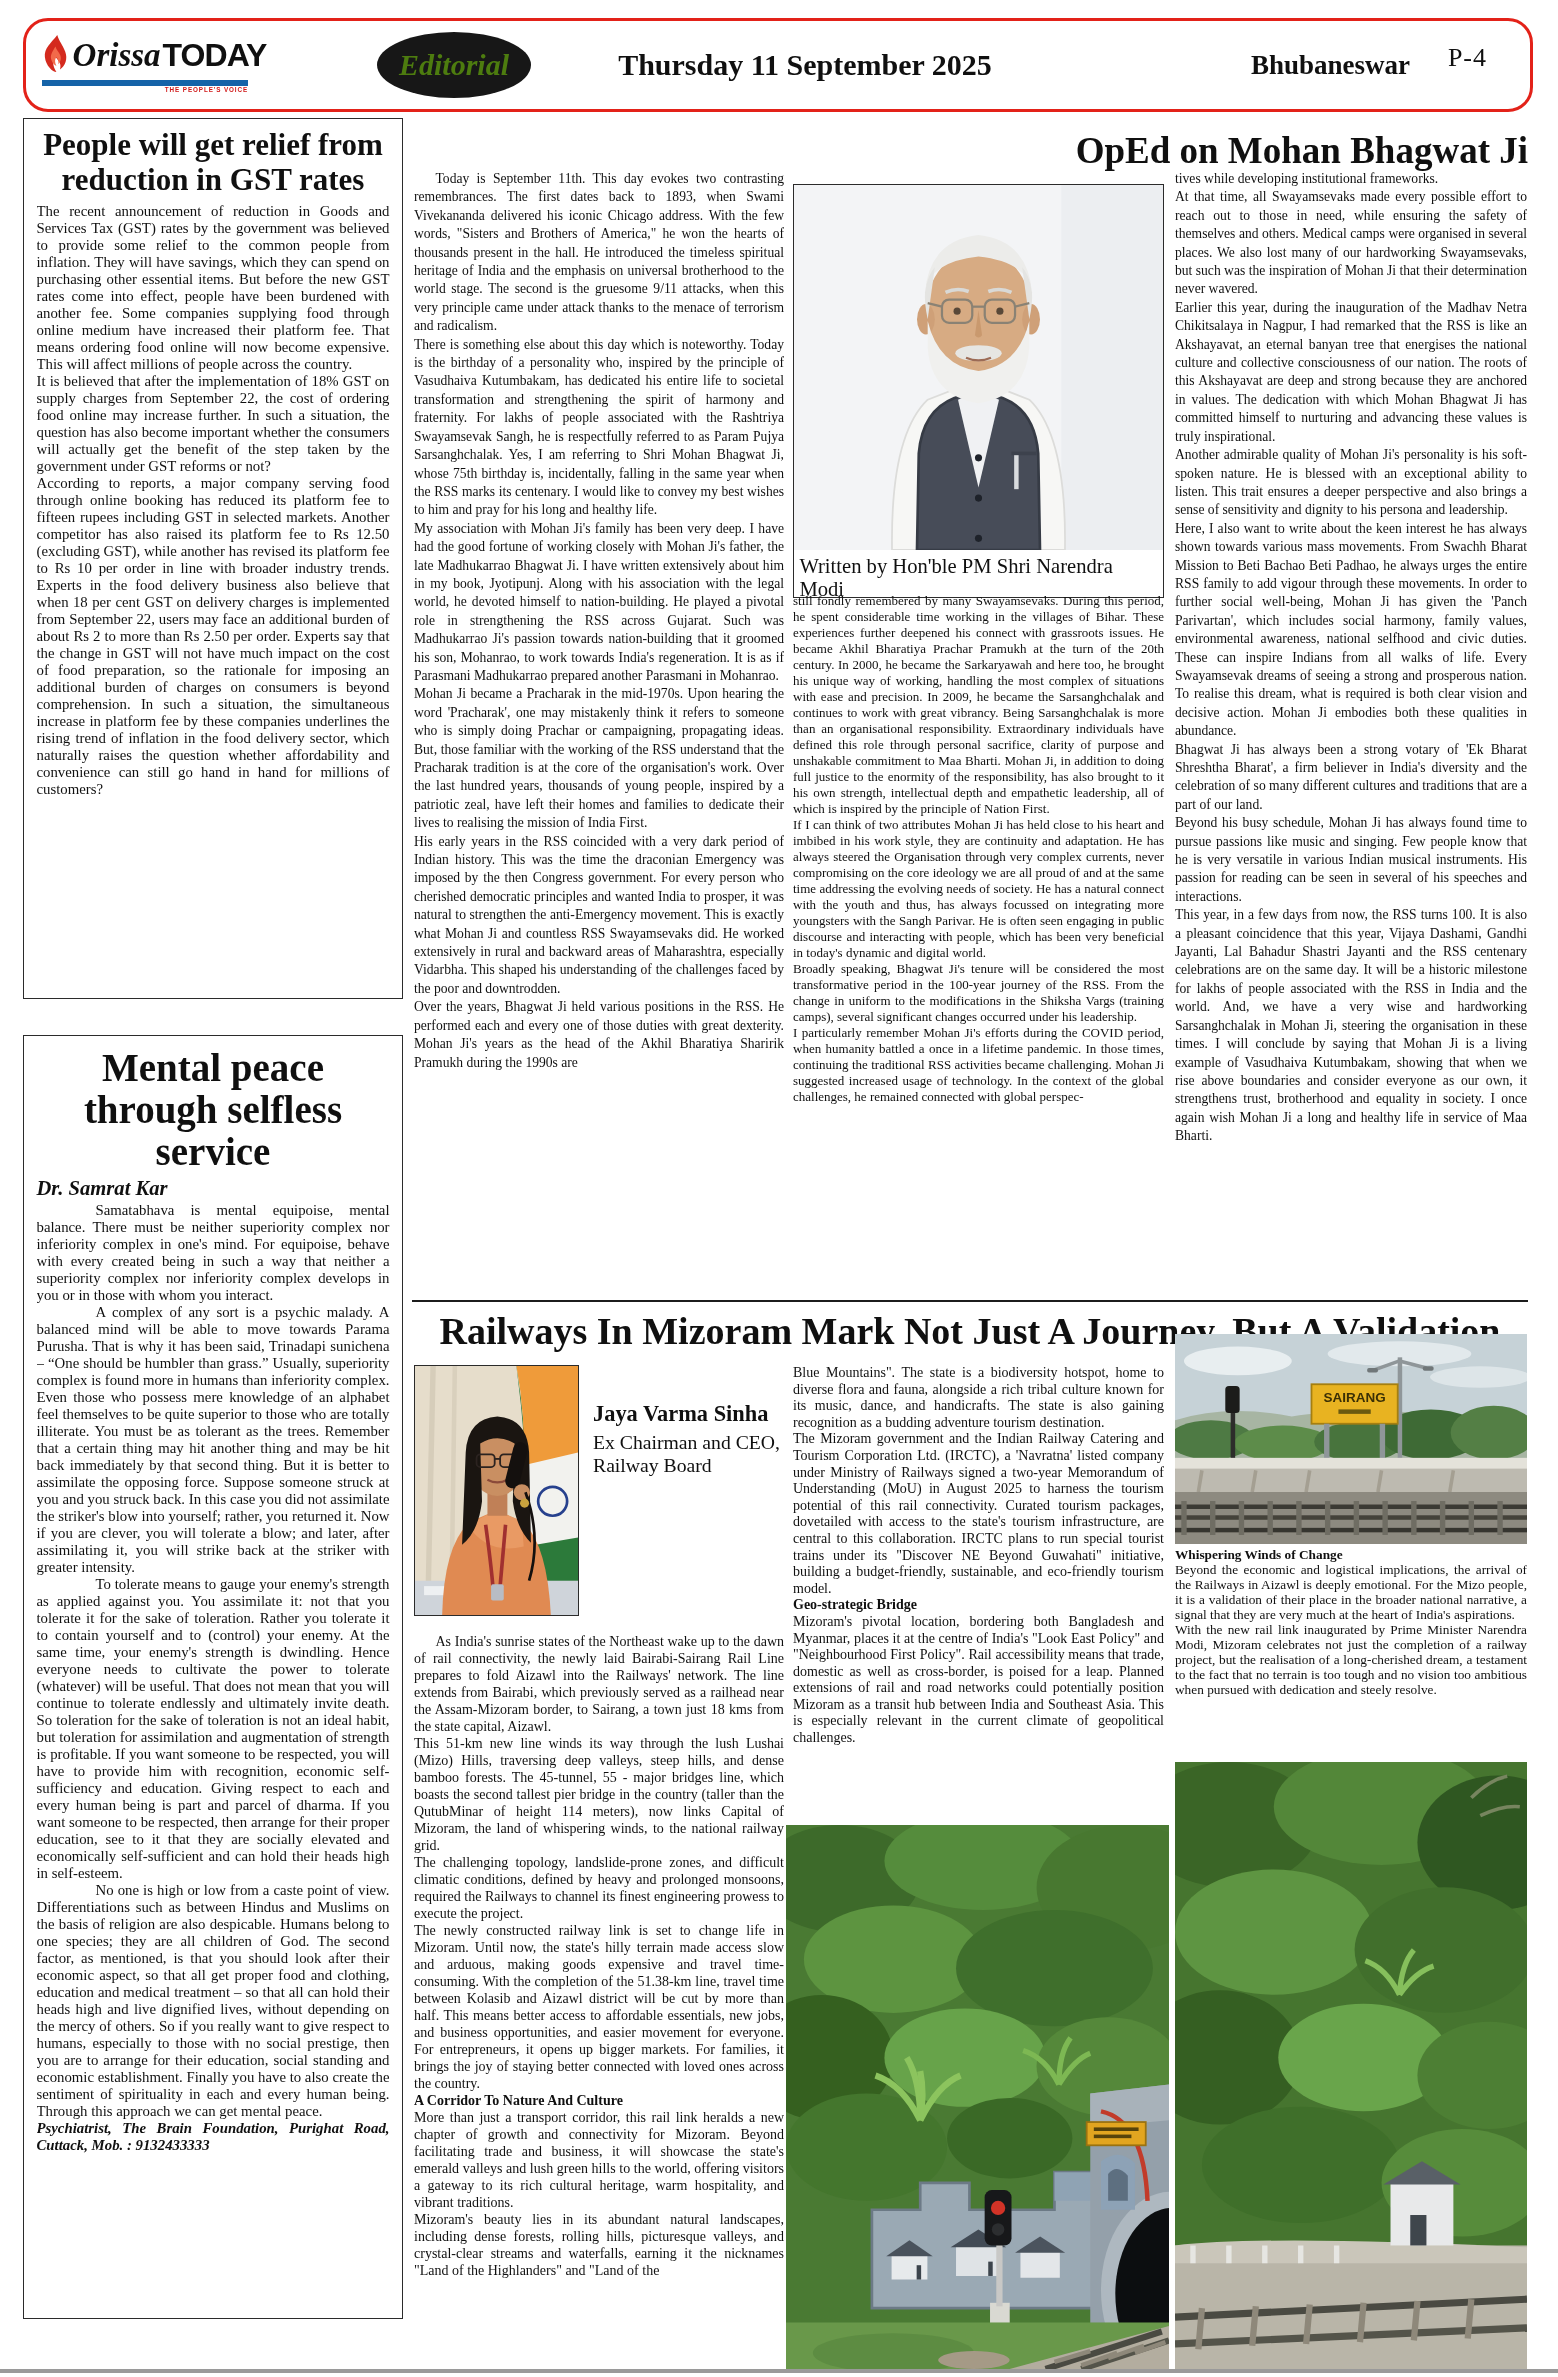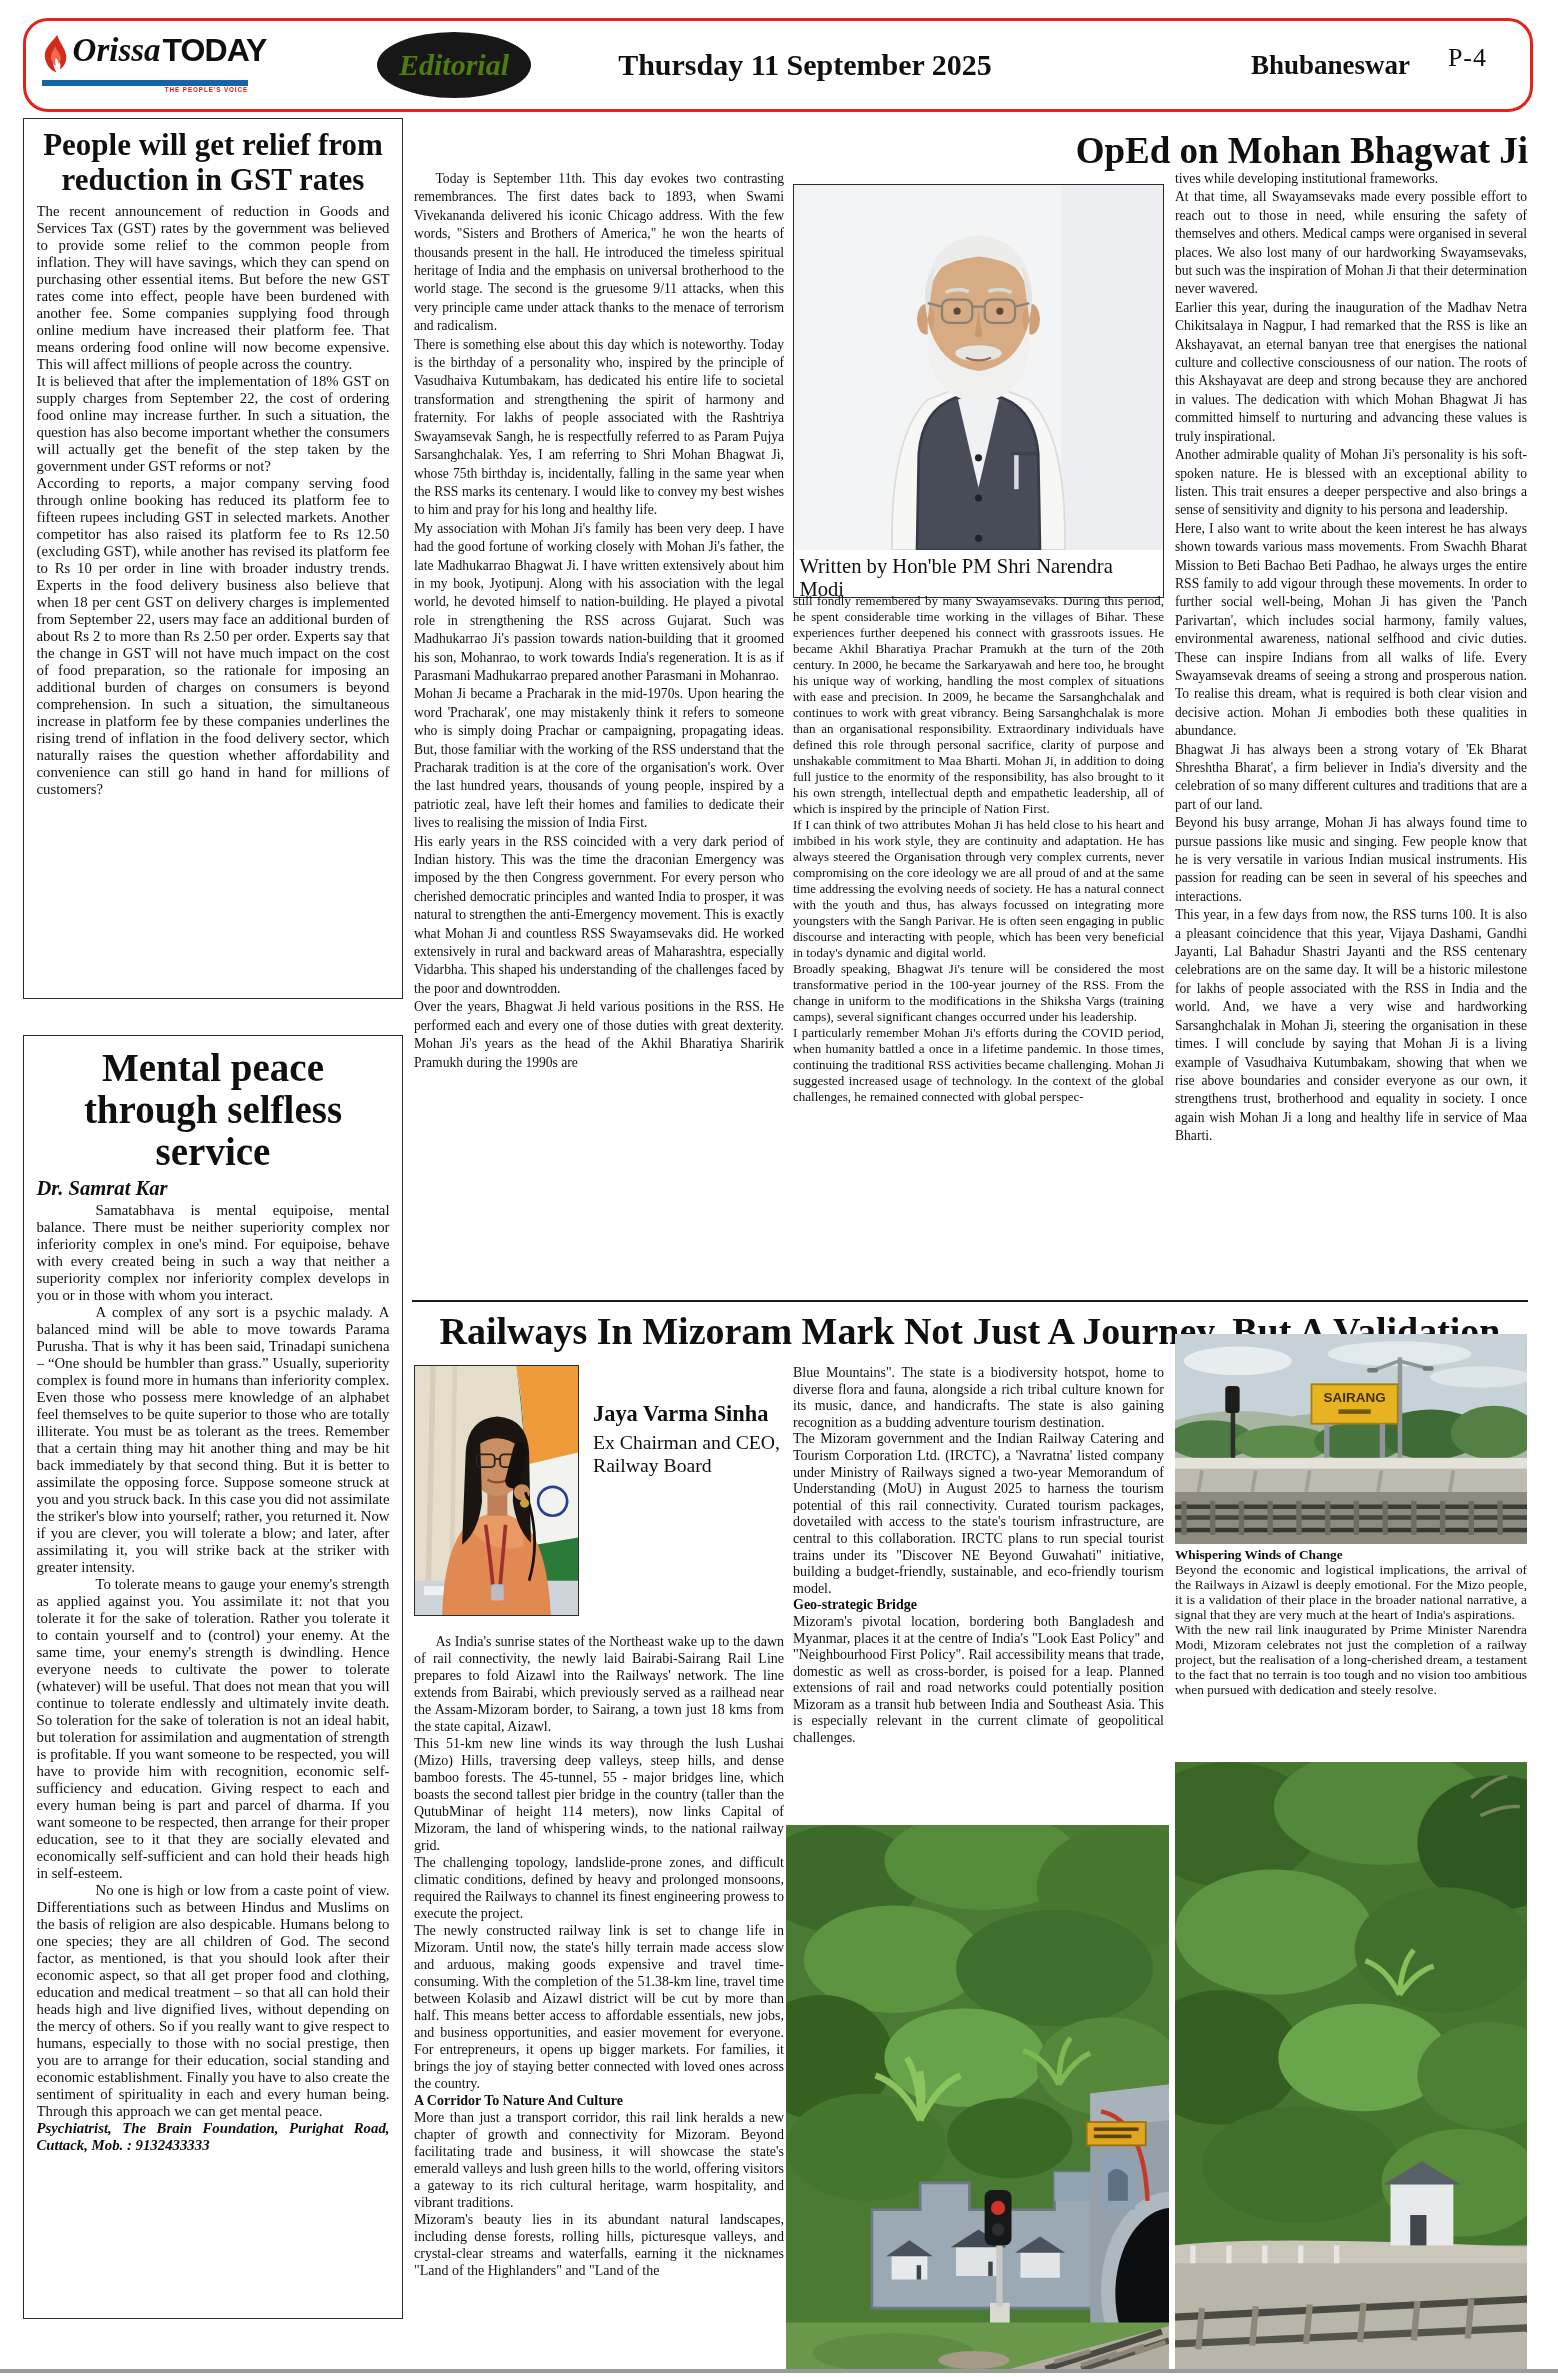--- a/index.html
+++ b/index.html
@@ -10,21 +10,21 @@
   .box{border:1.8px solid #2b2b2b;background:#fff;}
   .news{overflow:hidden;}
   .news p{margin:0;text-align:justify;}
   p.indent{text-indent:21.5px;}
   p.bigindent{text-indent:59px;}
   p.subhead{font-weight:bold;text-align:left;}
   p.afooter{font-weight:bold;font-style:italic;}
   
   #hdr{left:23px;top:18px;width:1504px;height:88px;border:3.6px solid #e32219;border-radius:25px;background:#fff;}
   #logo{position:absolute;left:16px;top:12.5px;width:224px;}
-  #logo .line1{display:flex;align-items:flex-start;gap:1.8px;}
+  #logo .line1{display:flex;align-items:center;gap:1.8px;}
   #logo .orissa{font-style:italic;font-weight:bold;font-size:33px;line-height:1;}
   #logo .today{font-family:"Liberation Sans","DejaVu Sans",sans-serif;font-weight:bold;font-size:32px;line-height:1;letter-spacing:-0.9px;}
   #logo .bar{height:6.3px;background:#1563a8;margin-top:3.6px;width:206px;}
   #logo .tag{color:#d01818;font-family:"Liberation Sans",sans-serif;font-weight:bold;font-size:6.3px;text-align:right;width:206px;letter-spacing:0.9px;}
   #edit-badge{left:351px;top:10.7px;width:154px;height:66px;background:#171717;border-radius:50%;
       display:flex;align-items:center;justify-content:center;}
   #edit-badge span{color:#4d7c0f;font-style:italic;font-weight:bold;font-size:30px;}
   #hdr-date{left:555px;top:27px;width:448px;text-align:center;font-weight:bold;font-size:30px;}
   #hdr-city{left:1225px;top:29px;width:179px;font-weight:bold;font-size:27px;}
   #hdr-page{left:1422px;top:21.5px;font-size:26px;letter-spacing:0.9px;}
@@ -163,21 +163,21 @@
       <p>Broadly speaking, Bhagwat Ji's tenure will be considered the most transformative period in the 100-year journey of the RSS. From the change in uniform to the modifications in the Shiksha Vargs (training camps), several significant changes occurred under his leadership.</p>
       <p>I particularly remember Mohan Ji's efforts during the COVID period, when humanity battled a once in a lifetime pandemic. In those times, continuing the traditional RSS activities became challenging. Mohan Ji suggested increased usage of technology. In the context of the global challenges, he remained connected with global perspec-</p>
     </div>
   <div id="oped-col3" class="abs news oped-body">
       <p>tives while developing institutional frameworks.</p>
       <p>At that time, all Swayamsevaks made every possible effort to reach out to those in need, while ensuring the safety of themselves and others. Medical camps were organised in several places. We also lost many of our hardworking Swayamsevaks, but such was the inspiration of Mohan Ji that their determination never wavered.</p>
       <p>Earlier this year, during the inauguration of the Madhav Netra Chikitsalaya in Nagpur, I had remarked that the RSS is like an Akshayavat, an eternal banyan tree that energises the national culture and collective consciousness of our nation. The roots of this Akshayavat are deep and strong because they are anchored in values. The dedication with which Mohan Bhagwat Ji has committed himself to nurturing and advancing these values is truly inspirational.</p>
       <p>Another admirable quality of Mohan Ji's personality is his soft-spoken nature. He is blessed with an exceptional ability to listen. This trait ensures a deeper perspective and also brings a sense of sensitivity and dignity to his persona and leadership.</p>
       <p>Here, I also want to write about the keen interest he has always shown towards various mass movements. From Swachh Bharat Mission to Beti Bachao Beti Padhao, he always urges the entire RSS family to add vigour through these movements. In order to further social well-being, Mohan Ji has given the 'Panch Parivartan', which includes social harmony, family values, environmental awareness, national selfhood and civic duties. These can inspire Indians from all walks of life. Every Swayamsevak dreams of seeing a strong and prosperous nation. To realise this dream, what is required is both clear vision and decisive action. Mohan Ji embodies both these qualities in abundance.</p>
       <p>Bhagwat Ji has always been a strong votary of 'Ek Bharat Shreshtha Bharat', a firm believer in India's diversity and the celebration of so many different cultures and traditions that are a part of our land.</p>
-      <p>Beyond his busy arrange, Mohan Ji has always found time to pursue passions like music and singing. Few people know that he is very versatile in various Indian musical instruments. His passion for reading can be seen in several of his speeches and interactions.</p>
+      <p>Beyond his busy schedule, Mohan Ji has always found time to pursue passions like music and singing. Few people know that he is very versatile in various Indian musical instruments. His passion for reading can be seen in several of his speeches and interactions.</p>
       <p>This year, in a few days from now, the RSS turns 100. It is also a pleasant coincidence that this year, Vijaya Dashami, Gandhi Jayanti, Lal Bahadur Shastri Jayanti and the RSS centenary celebrations are on the same day. It will be a historic milestone for lakhs of people associated with the RSS in India and the world. And, we have a very wise and hardworking Sarsanghchalak in Mohan Ji, steering the organisation in these times. I will conclude by saying that Mohan Ji is a living example of Vasudhaiva Kutumbakam, showing that when we rise above boundaries and consider everyone as our own, it strengthens trust, brotherhood and equality in society. I once again wish Mohan Ji a long and healthy life in service of Maa Bharti.</p>
     </div>
 
   <div id="oped-rule" class="abs"></div>
 
   <div id="rail-title" class="abs">Railways In Mizoram Mark Not Just A Journey, But A Validation</div>
 
   <div id="jaya-box" class="abs box photo">
     <svg viewBox="0 0 180 276" preserveAspectRatio="none">
       <rect width="180" height="276" fill="#e6ddcb"></rect>

